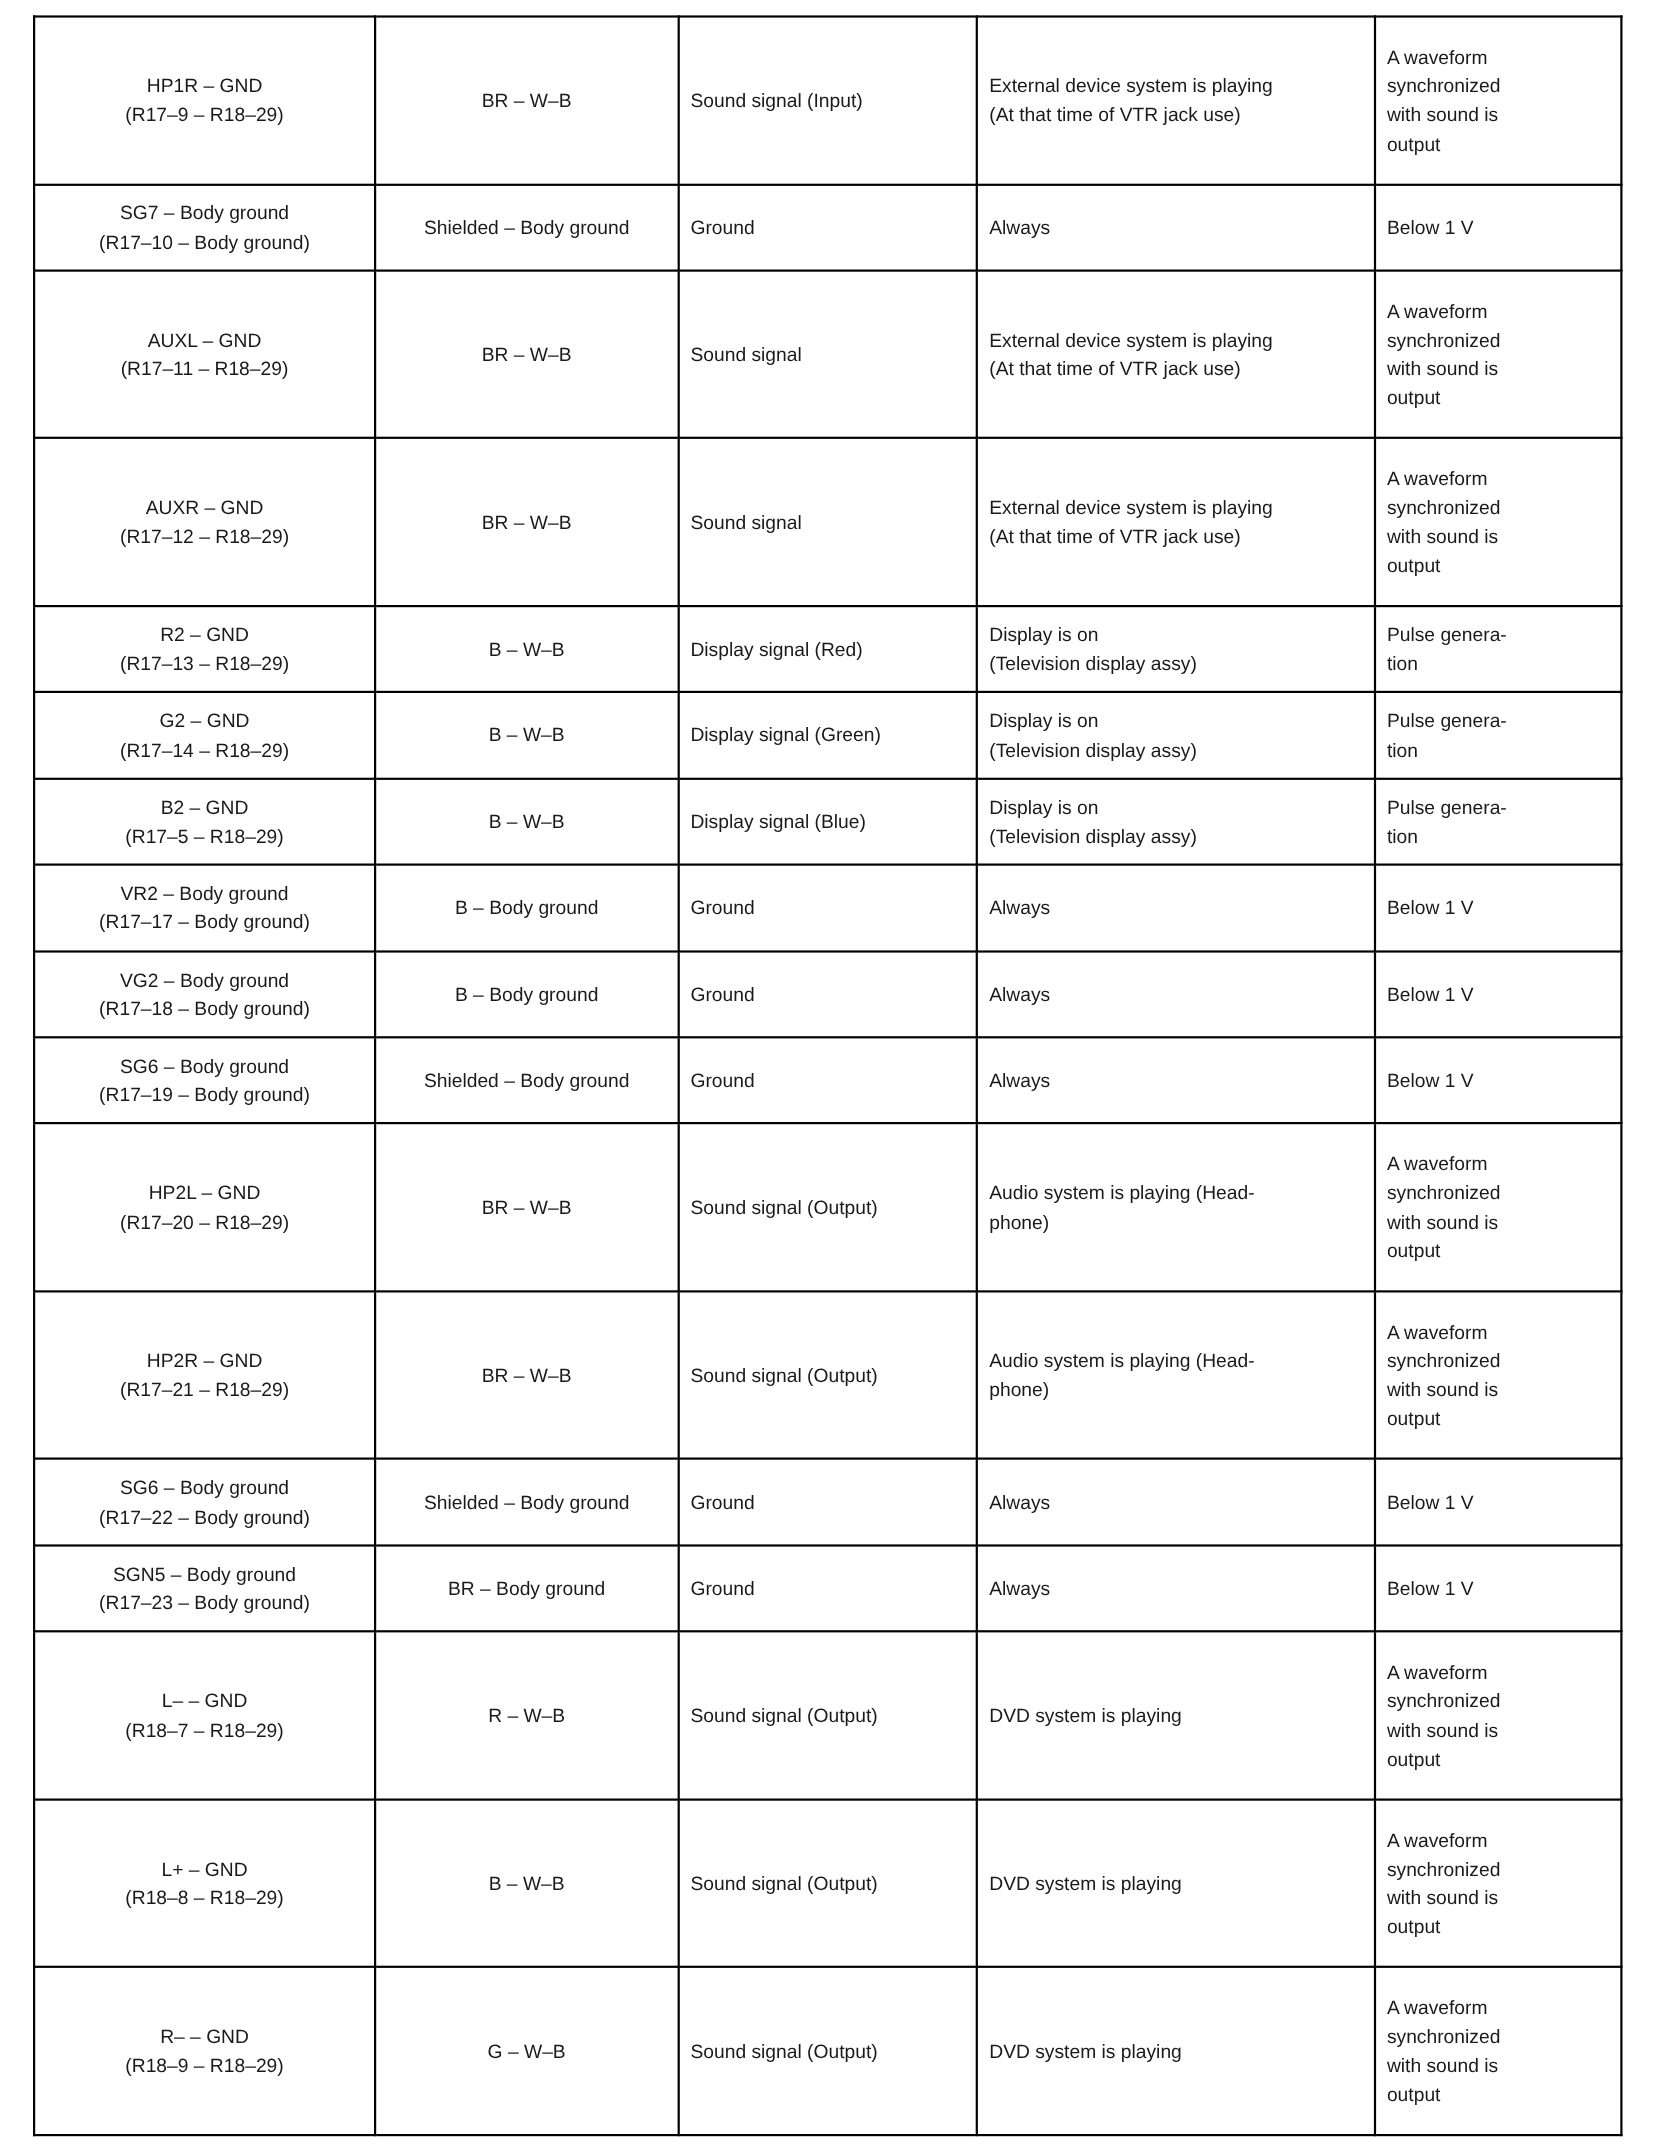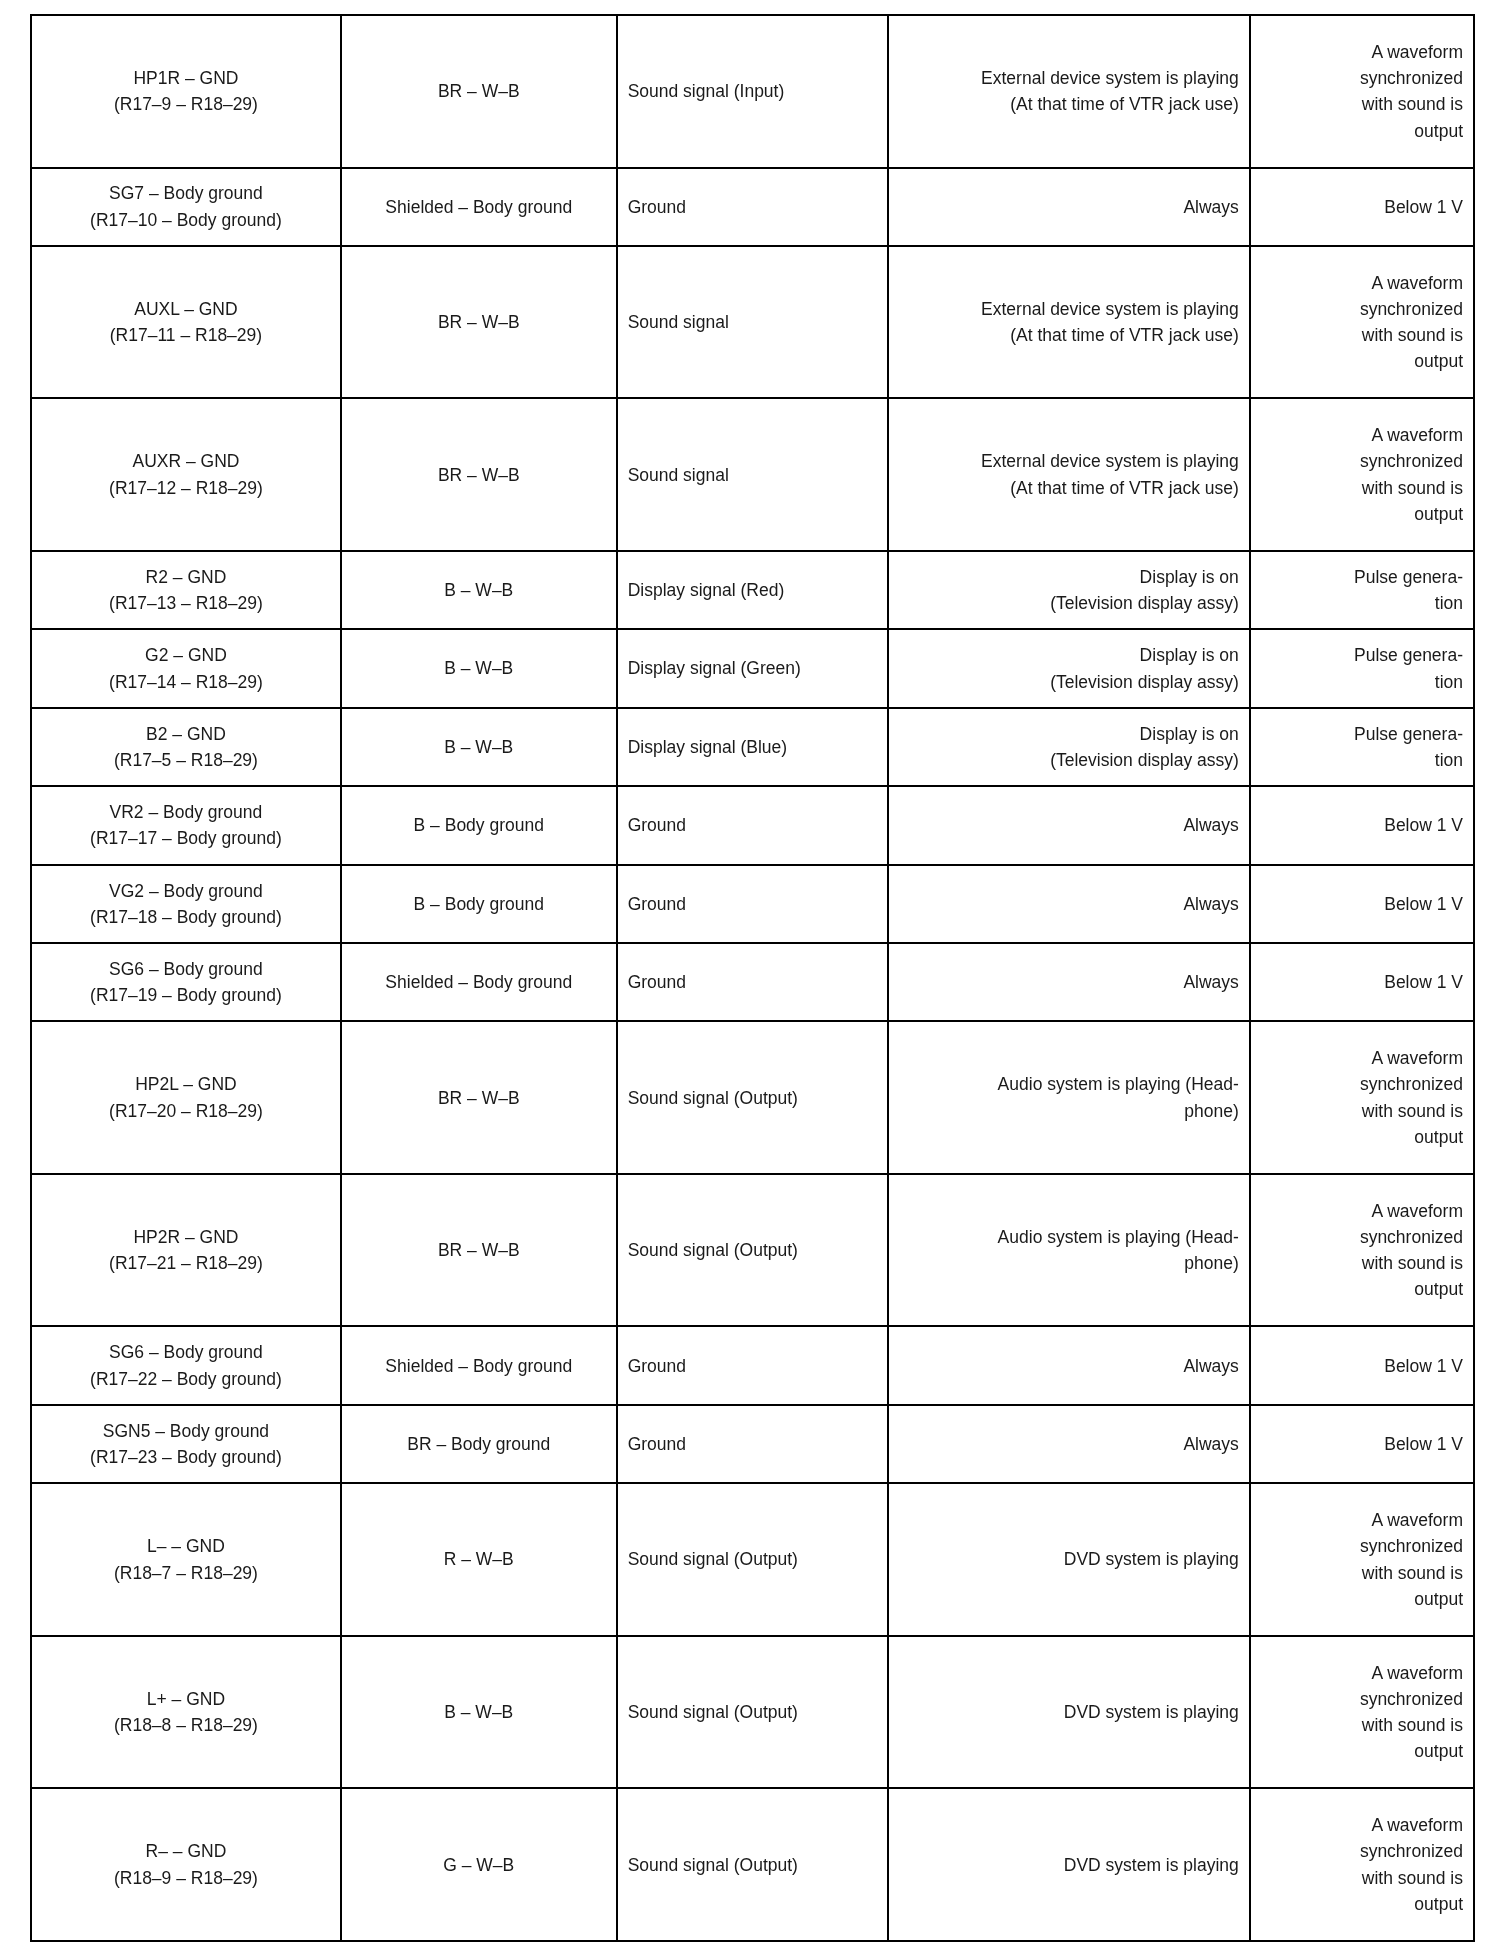--- a/index.html
+++ b/index.html
@@ -28,22 +28,22 @@
     color: #1a1a1a;
     vertical-align: middle;
     padding: 8px 10px;
     white-space: pre-line;
     box-sizing: border-box;
     overflow: hidden;
   }
   td.col-terminal { width: 300px; text-align: center; }
   td.col-wire     { width: 267px; text-align: center; margin-left: 24px; }
   td.col-signal   { width: 263px; text-align: left; padding-left: 12px; }
-  td.col-cond     { width: 350px; text-align: right; padding-left: 12px; margin-top: 30px; }
-  td.col-value    { width: 217px; text-align: right; }
+  td.col-cond     { width: 350px; text-align: left; padding-left: 12px; margin-top: 30px; }
+  td.col-value    { width: 217px; text-align: left; }
   tr.row-tall td  { height: 140px; }
   tr.row-mid td   { height: 72px; }
 </style>
 </head>
 <body>
 
 <div class="page">
   <table class="pin-table">
     <tbody id="table-body">
         <tr class="row-tall">

